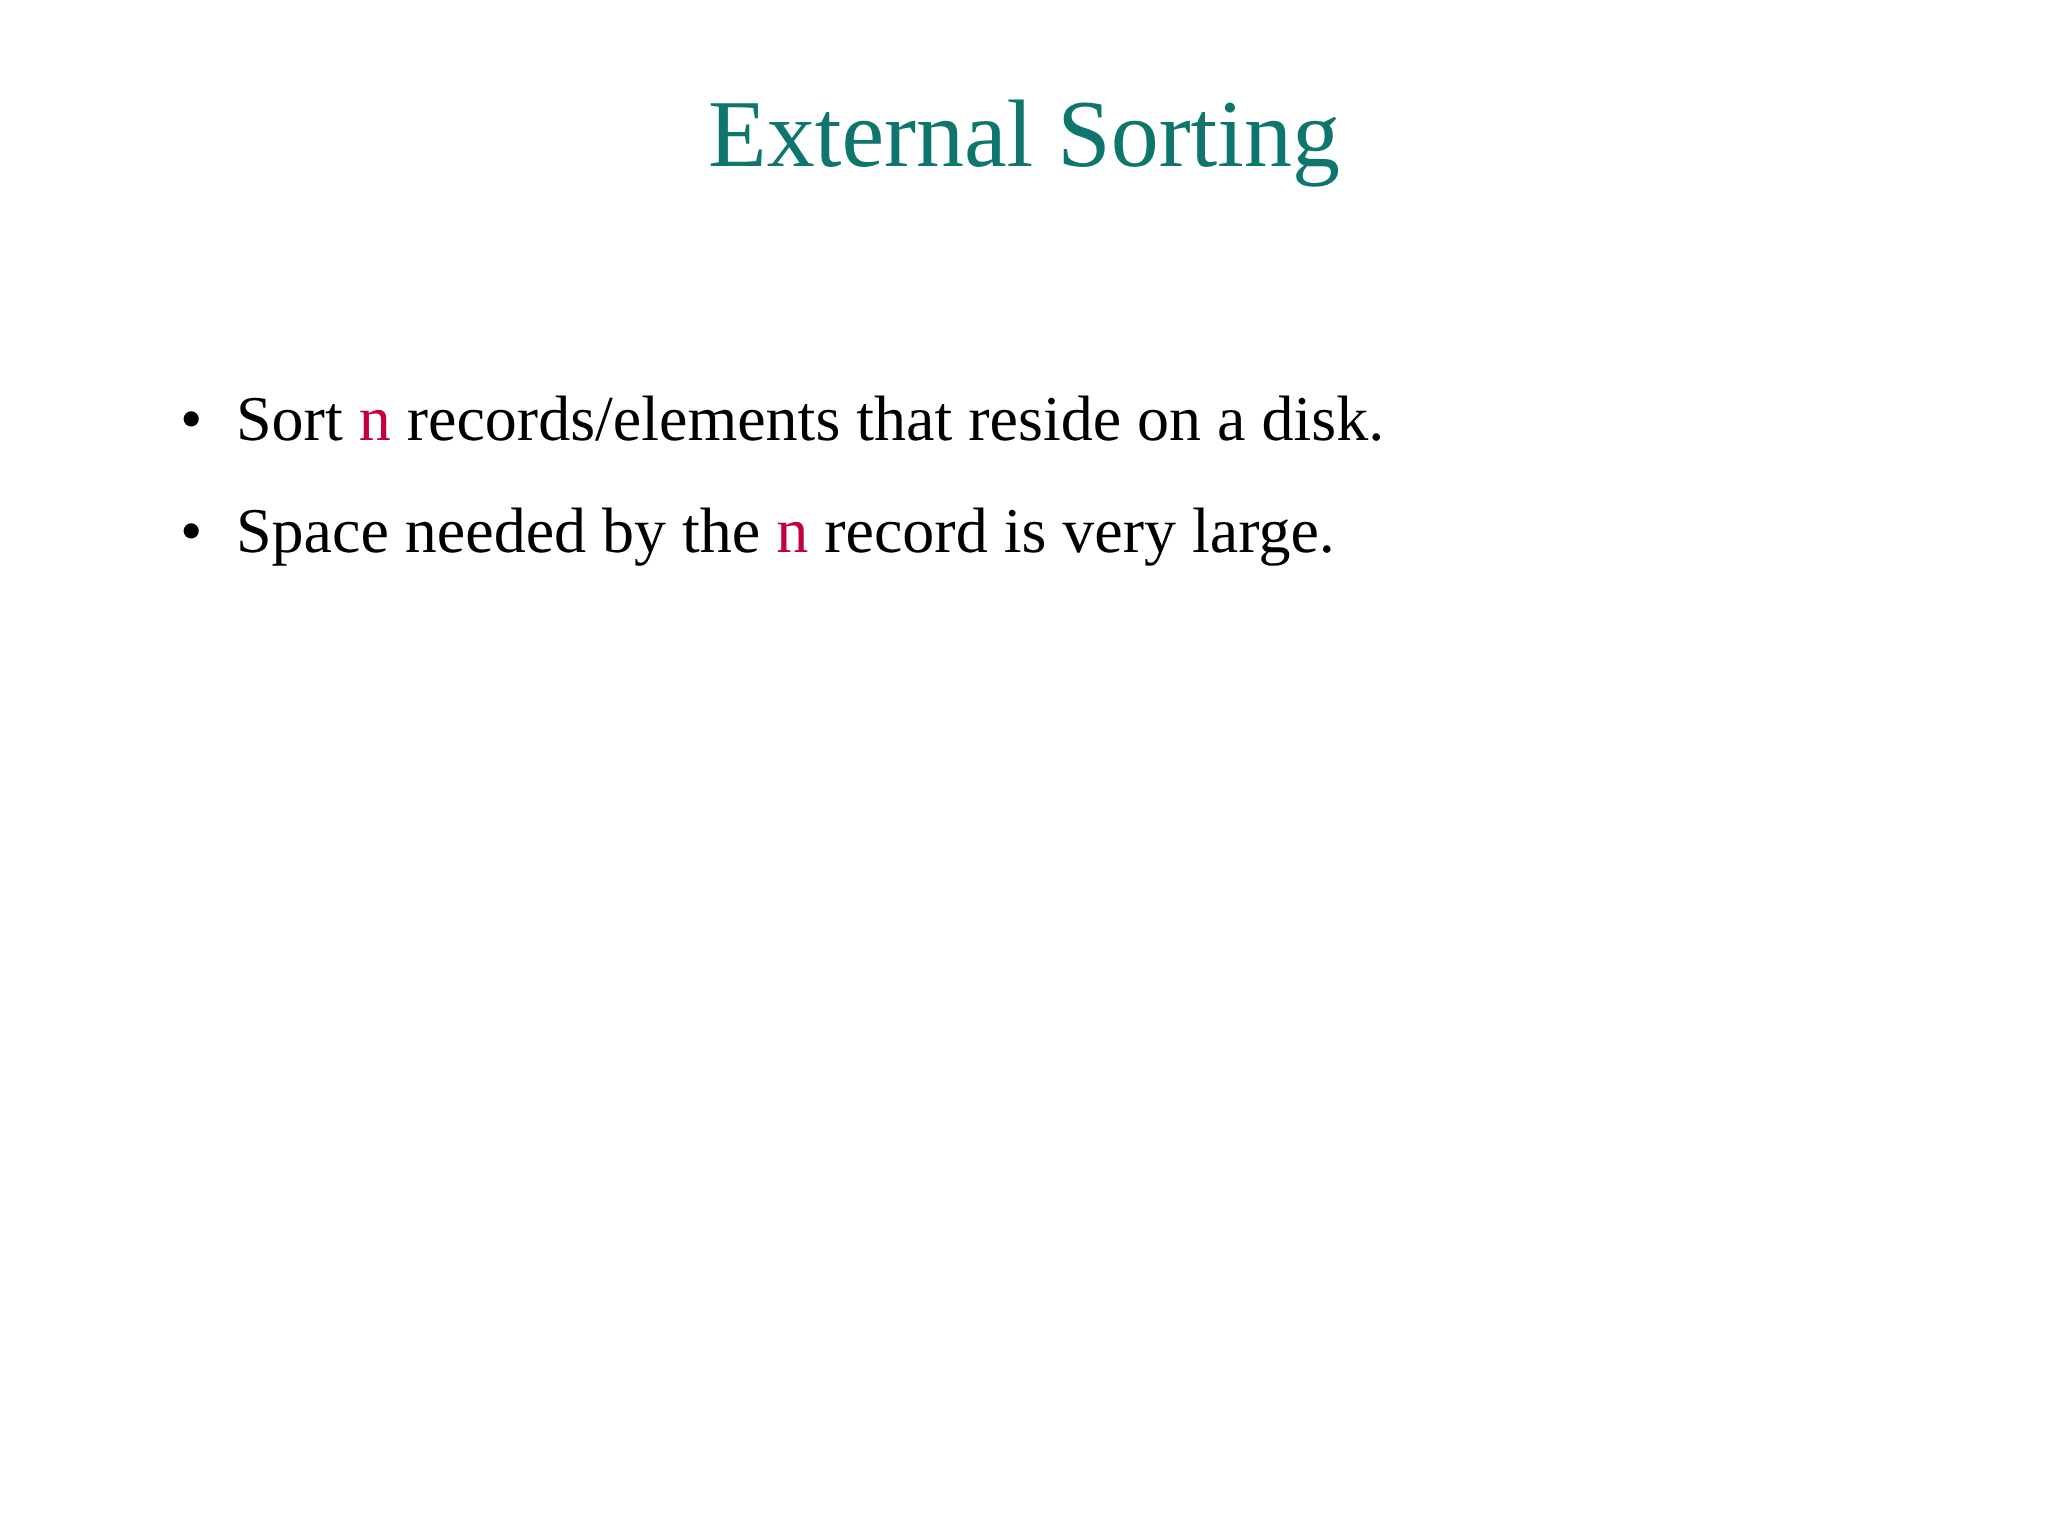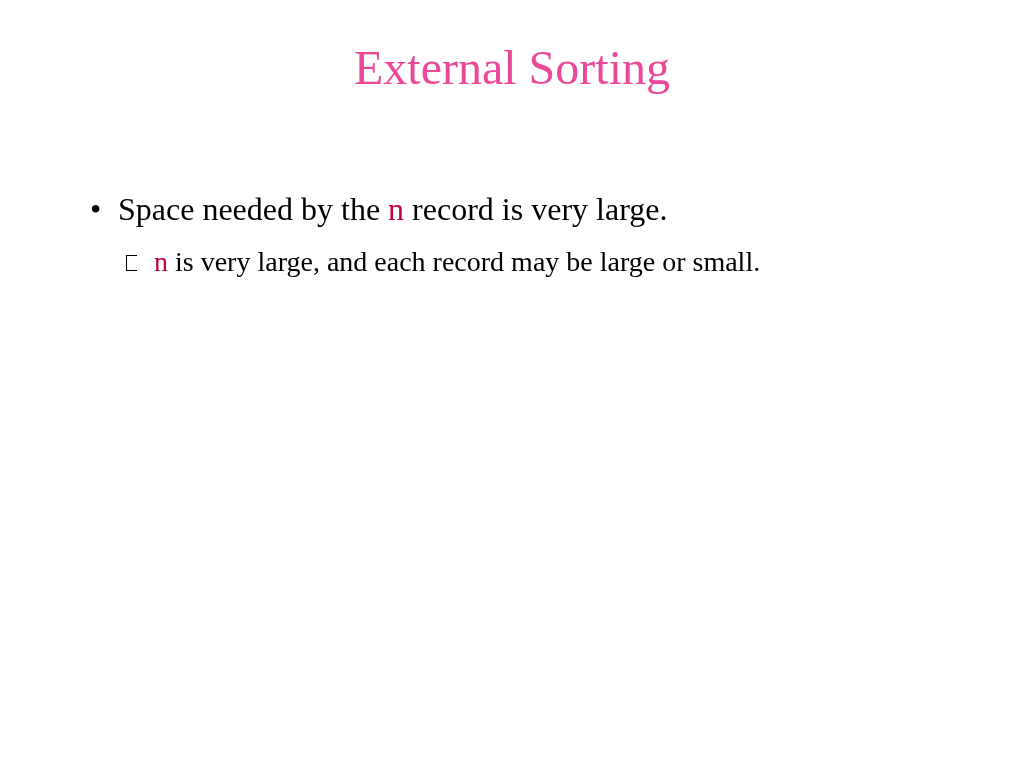--- a/index.html
+++ b/index.html
@@ -9,21 +9,21 @@
     }
     body {
       width: 1024px;
       height: 768px;
       background: #ffffff;
       font-family: 'Times New Roman', Times, serif;
       padding: 40px 90px;
       overflow: hidden;
     }
     .slide-title {
-      color: #ec4899;
+      color: #0f766e;
       font-size: 48px;
       text-align: center;
       font-weight: normal;
       margin-bottom: 90px;
     }
     .bullet-list {
       list-style: none;
       color: #000000;
     }
     .bullet-item-1 {
@@ -61,18 +61,18 @@
       color: #c00040;
     }
   </style>
 </head>
 <body>
 
 <h1 class="slide-title">External Sorting</h1>
 
 <ul class="bullet-list">
   <li class="bullet-item-1">
+    <span>Sort </span><span class="highlight-red">n</span><span> records/elements that reside on a disk.</span>
+  </li>
+  <li class="bullet-item-1">
     <span>Space needed by the </span><span class="highlight-red">n</span><span> record is very large.</span>
-  </li>
-  <li class="bullet-item-2">
-    <span class="highlight-red">n</span><span> is very large, and each record may be large or small.</span>
   </li>
 </ul>
 
 </body></html>

